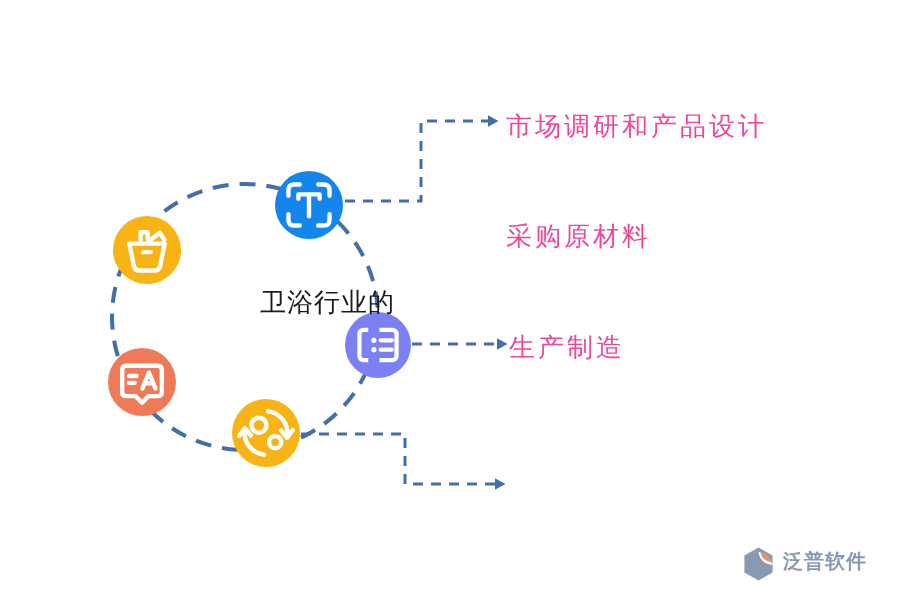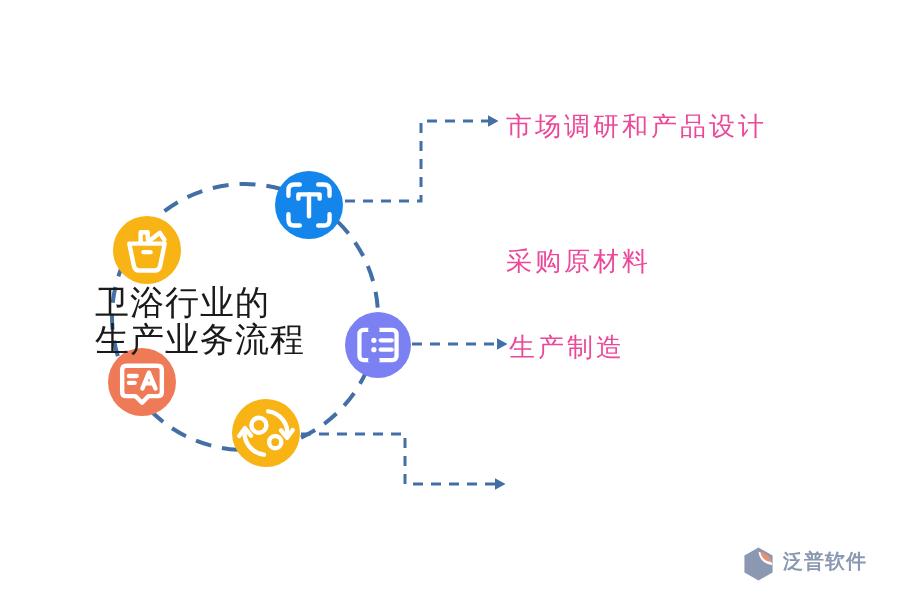--- a/index.html
+++ b/index.html
@@ -3,25 +3,25 @@
 <meta charset="utf-8">
 <style>
   html,body{margin:0;padding:0;background:#fff;}
   .stage{position:relative;width:900px;height:600px;background:#ffffff;overflow:hidden;
          font-family:"Liberation Serif","DejaVu Serif",serif;}
   .bg{position:absolute;left:0;top:0;}
   .ring{fill:none;stroke-width:4;stroke-dasharray:16 11;}
   .dash{fill:none;stroke-width:3;stroke-dasharray:10 8;stroke-linecap:butt;}
   .node{position:absolute;}
   .glyph{fill:none;stroke-width:3.1;stroke-linecap:round;stroke-linejoin:round;}
-  .center-title{position:absolute;left:95px;top:284px;width:300px;text-align:left;
-                font-size:34px;line-height:37px;color:#1a1a1a;letter-spacing:1px;}
+  .center-title{position:absolute;left:95px;top:284px;width:300px;text-align:right;
+                font-size:26px;line-height:37px;color:#1a1a1a;letter-spacing:1px;}
   .step-label{position:absolute;font-size:26px;color:#ec4899;letter-spacing:3px;white-space:nowrap;}
   .lbl1{left:506px;top:109px;}
-  .lbl2{left:506px;top:219px;margin-top:25px;}
+  .lbl2{left:506px;top:219px;}
   .lbl3{left:509px;top:330px;}
   .lbl4{left:504px;top:475px;}
   .watermark{position:absolute;left:742px;top:546px;width:158px;}
   .wm-row{display:flex;align-items:flex-start;}
   .wm-brand{font-size:20px;font-weight:bold;color:#8a99b1;letter-spacing:1px;
             font-family:"Liberation Sans","DejaVu Sans",sans-serif;line-height:30px;margin-left:8px;}
   .wm-url{font-size:13px;font-weight:bold;color:#e78f77;letter-spacing:0.5px;
           font-family:"Liberation Sans","DejaVu Sans",sans-serif;margin:-4px 0 0 11px;}
 </style>
 </head>
@@ -94,21 +94,20 @@
       <circle cx="30.5" cy="30.5" r="4.3"></circle>
       <path d="M25.5 8.7 A15.5 15.5 0 0 1 38.9 26.5"></path>
       <path d="M34.6 22.2 L38.9 27.4 L42.9 21.9"></path>
       <path d="M22.5 39.3 A15.5 15.5 0 0 1 9.1 21.5"></path>
       <path d="M13.4 25.8 L9.1 20.6 L5.1 26.1"></path>
     </g>
   </svg>
 
   <div class="center-title">
     <div>卫浴行业的</div>
-    <div>生产业务流程</div>
   </div>
 
   <div class="step-label lbl1">市场调研和产品设计</div>
   <div class="step-label lbl2">采购原材料</div>
   <div class="step-label lbl3">生产制造</div>
 
   <div class="watermark">
     <div class="wm-row">
       <svg width="33" height="36" viewBox="0 0 34 36">
         <path fill-rule="evenodd" d="M17 1 L31.5 9.3 V26.7 L17 35 L2.5 26.7 V9.3 Z M17 5.5 C17.5 13 23 18.5 31.5 19 C29 12 24 7 17 5.5 Z" fill="#8a99b1"></path>

